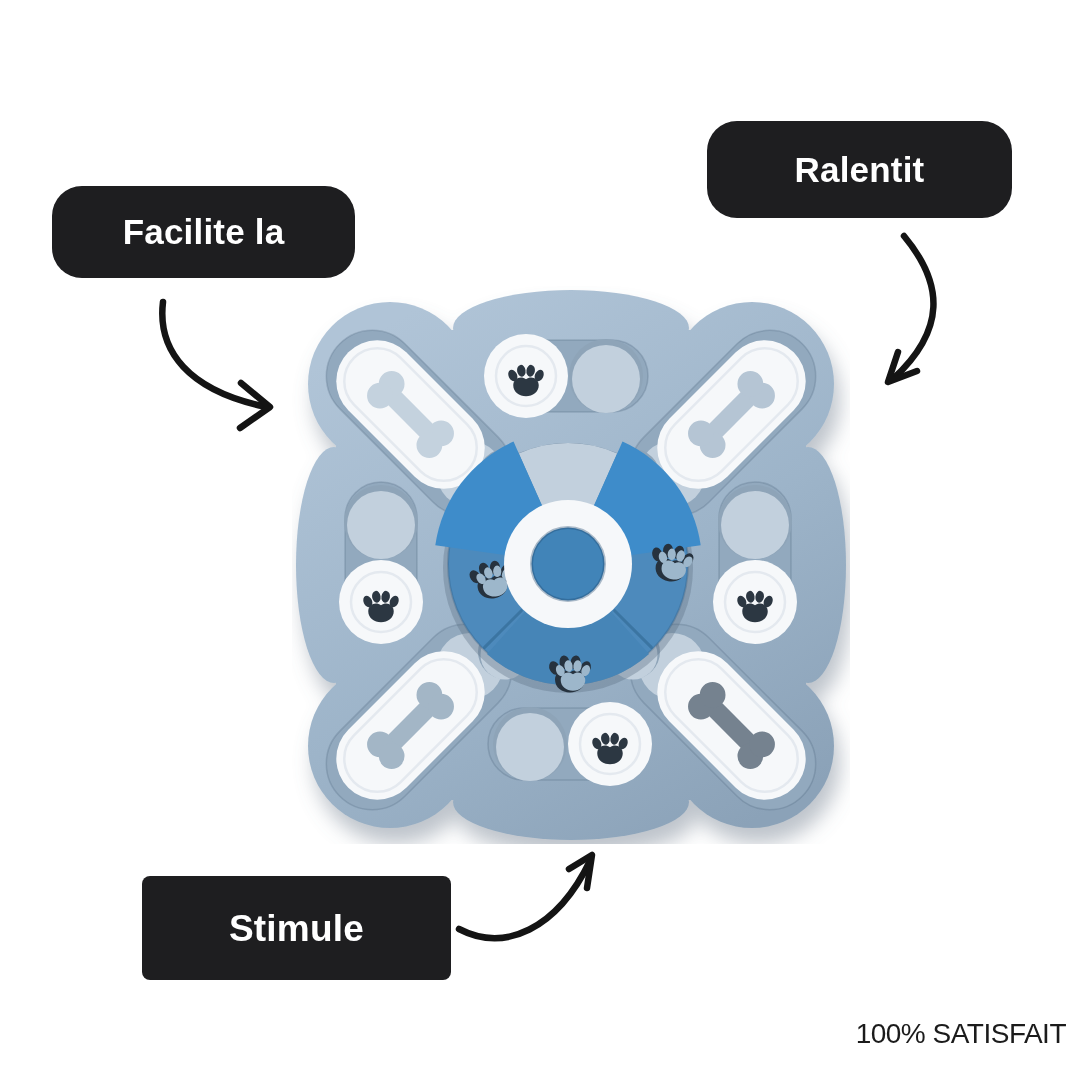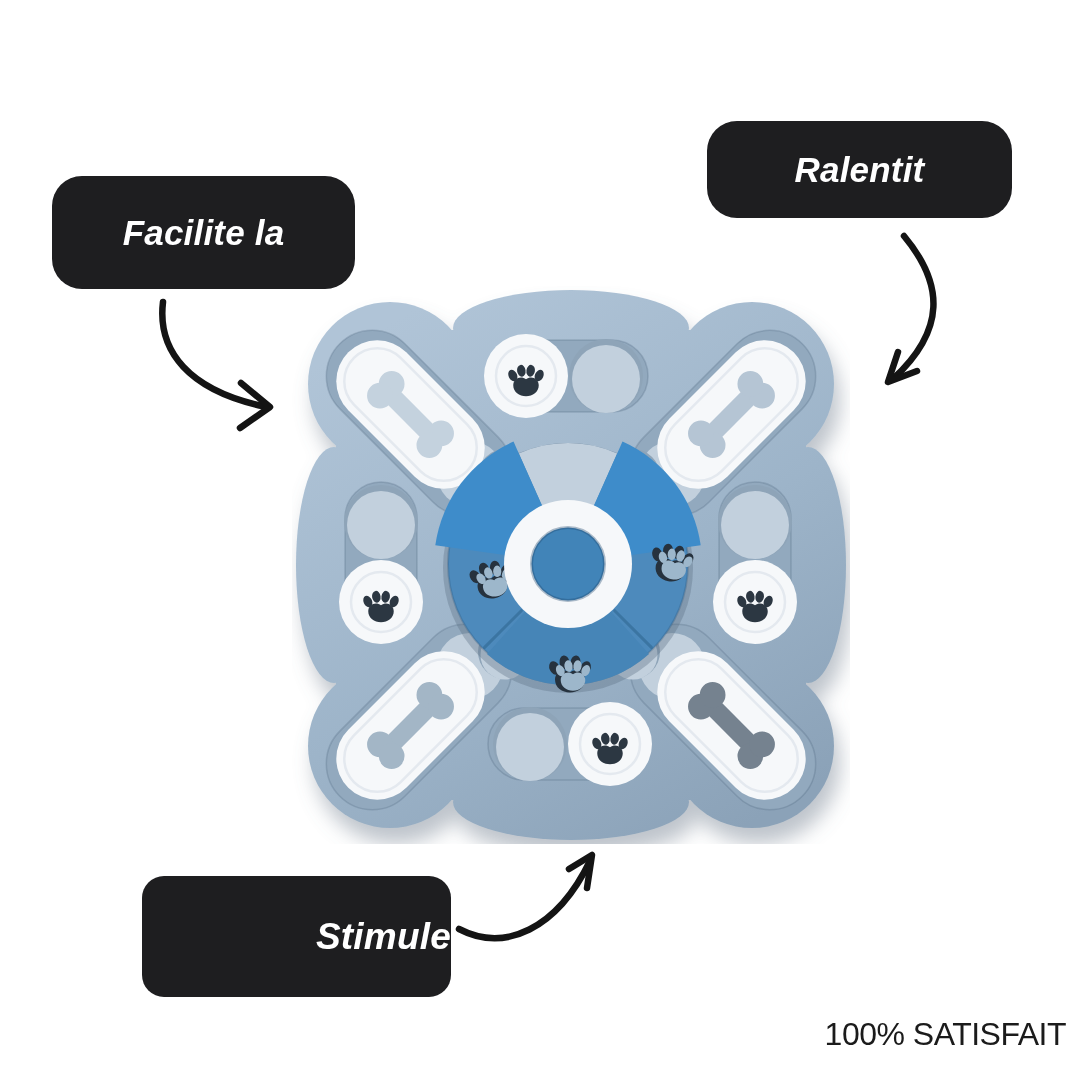--- a/index.html
+++ b/index.html
@@ -7,28 +7,28 @@
     position:relative;width:1080px;height:1080px;overflow:hidden;
     background:var(--c-background,#ffffff);
     font-family:"Liberation Sans",sans-serif;
   }
   
   .callout{
     position:absolute;background:var(--c-label-bg,#1e1e20);color:var(--c-label-text,#fff);
     display:flex;flex-direction:column;align-items:center;justify-content:center;
     text-align:center;font-weight:700;letter-spacing:.2px;
   }
-  .callout span{display:block;white-space:nowrap;font-style:italic;}
-  #callout-digestion{left:52px;top:176px;width:303px;height:113px;border-radius:30px;font-size:35px;line-height:42px;}
+  .callout span{display:block;white-space:nowrap;}
+  #callout-digestion{left:52px;top:186px;width:303px;height:92px;border-radius:30px;font-size:35px;line-height:42px;}
   #callout-gloutons{left:707px;top:121px;width:305px;height:97px;border-radius:30px;font-size:35px;line-height:43px;}
-  #callout-intelligence{left:142px;top:876px;width:309px;height:121px;border-radius:22px;font-size:37px;line-height:45px;align-items:flex-end;}
+  #callout-intelligence{left:142px;top:876px;width:309px;height:104px;border-radius:8px;font-size:37px;line-height:45px;}
   
   .guarantee{
     position:absolute;right:14px;bottom:33px;text-align:right;
-    color:var(--c-guarantee-text,#1b1b1b);font-size:32px;line-height:26px;
+    color:var(--c-guarantee-text,#1b1b1b);font-size:28px;line-height:26px;
     letter-spacing:-0.5px;font-weight:400;
   }
   .guarantee span{display:block;}
   
   .product-svg{position:absolute;left:292px;top:286px;width:558px;height:558px;}
   .arrows-svg{position:absolute;left:0;top:0;width:1080px;height:1080px;pointer-events:none;}
   .arrow-path{fill:none;stroke:var(--c-arrow,#141414);stroke-width:6.5;stroke-linecap:round;stroke-linejoin:round;}
   
   .f-recess{fill:var(--c-recess,#92a9be);stroke:rgba(70,95,120,.25);stroke-width:1.5;}
   .f-tray{fill:var(--c-tray,#c2d0dd);}

